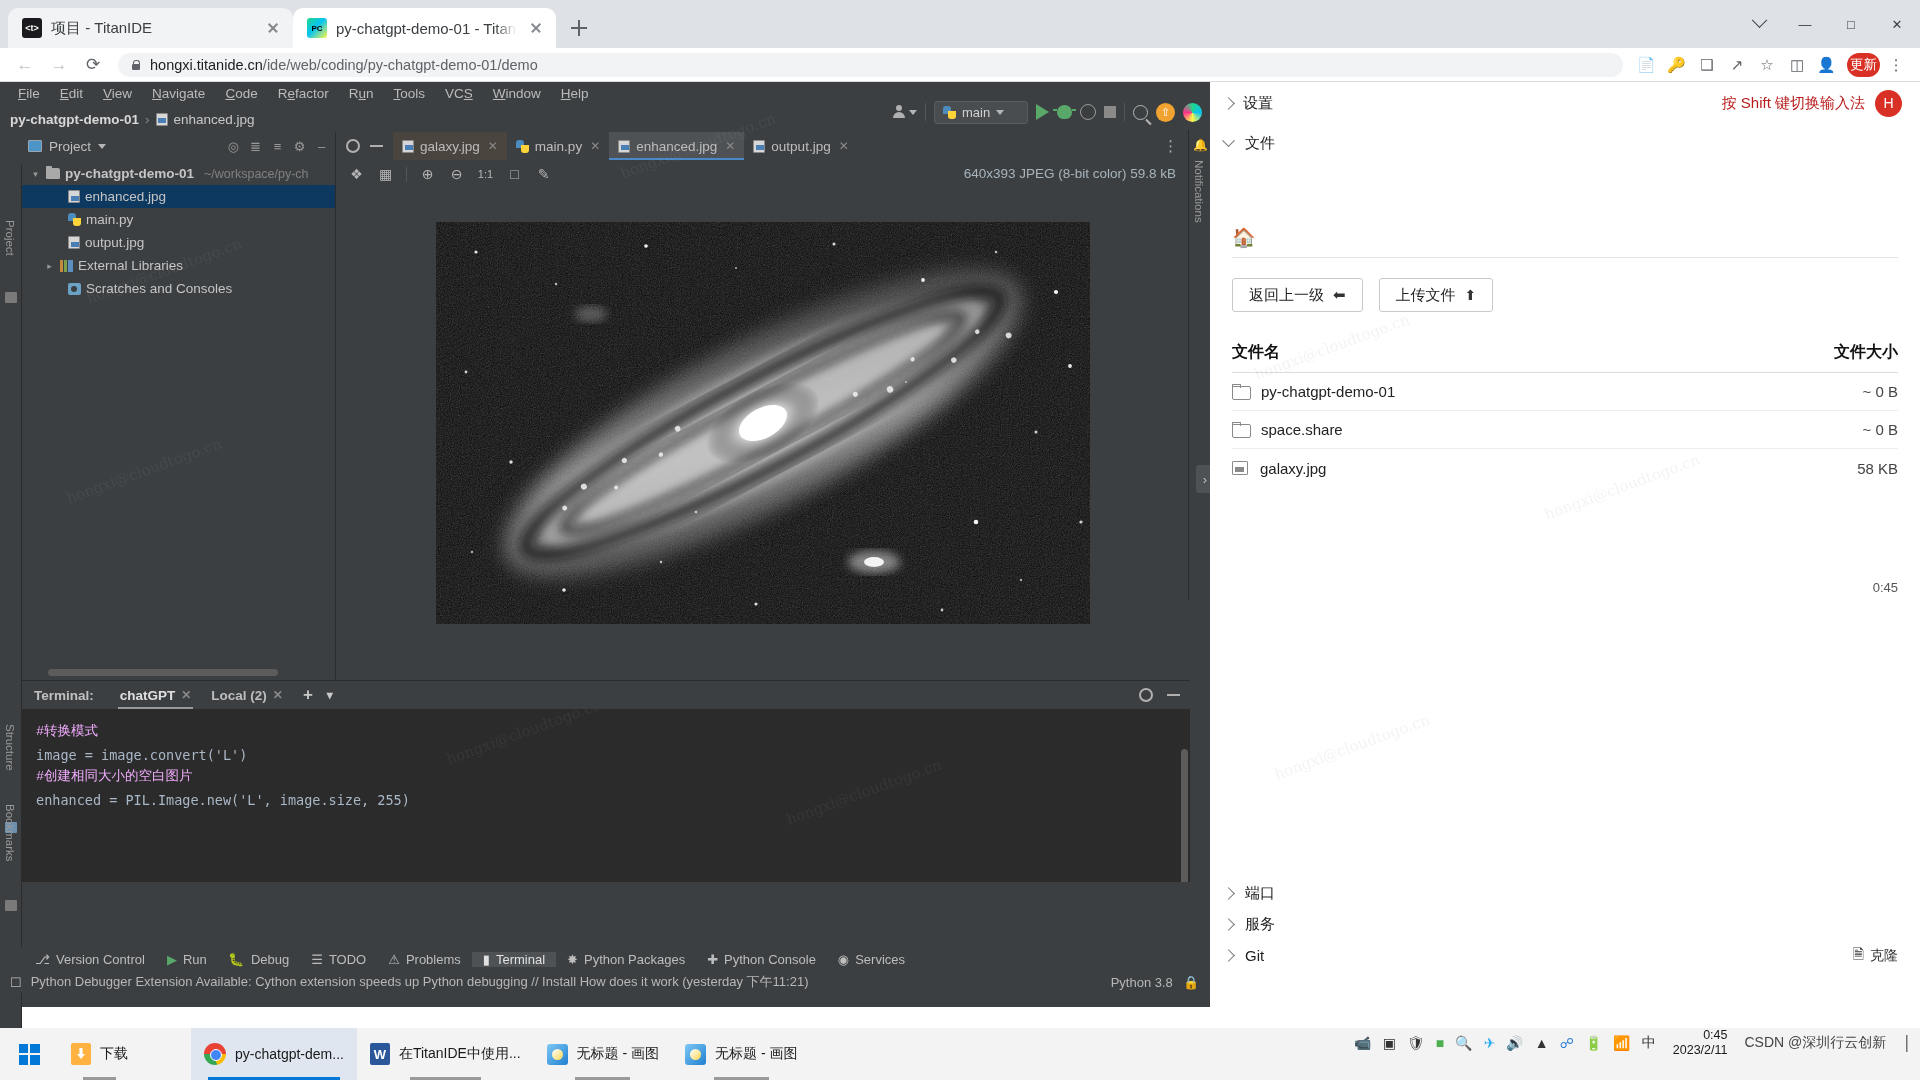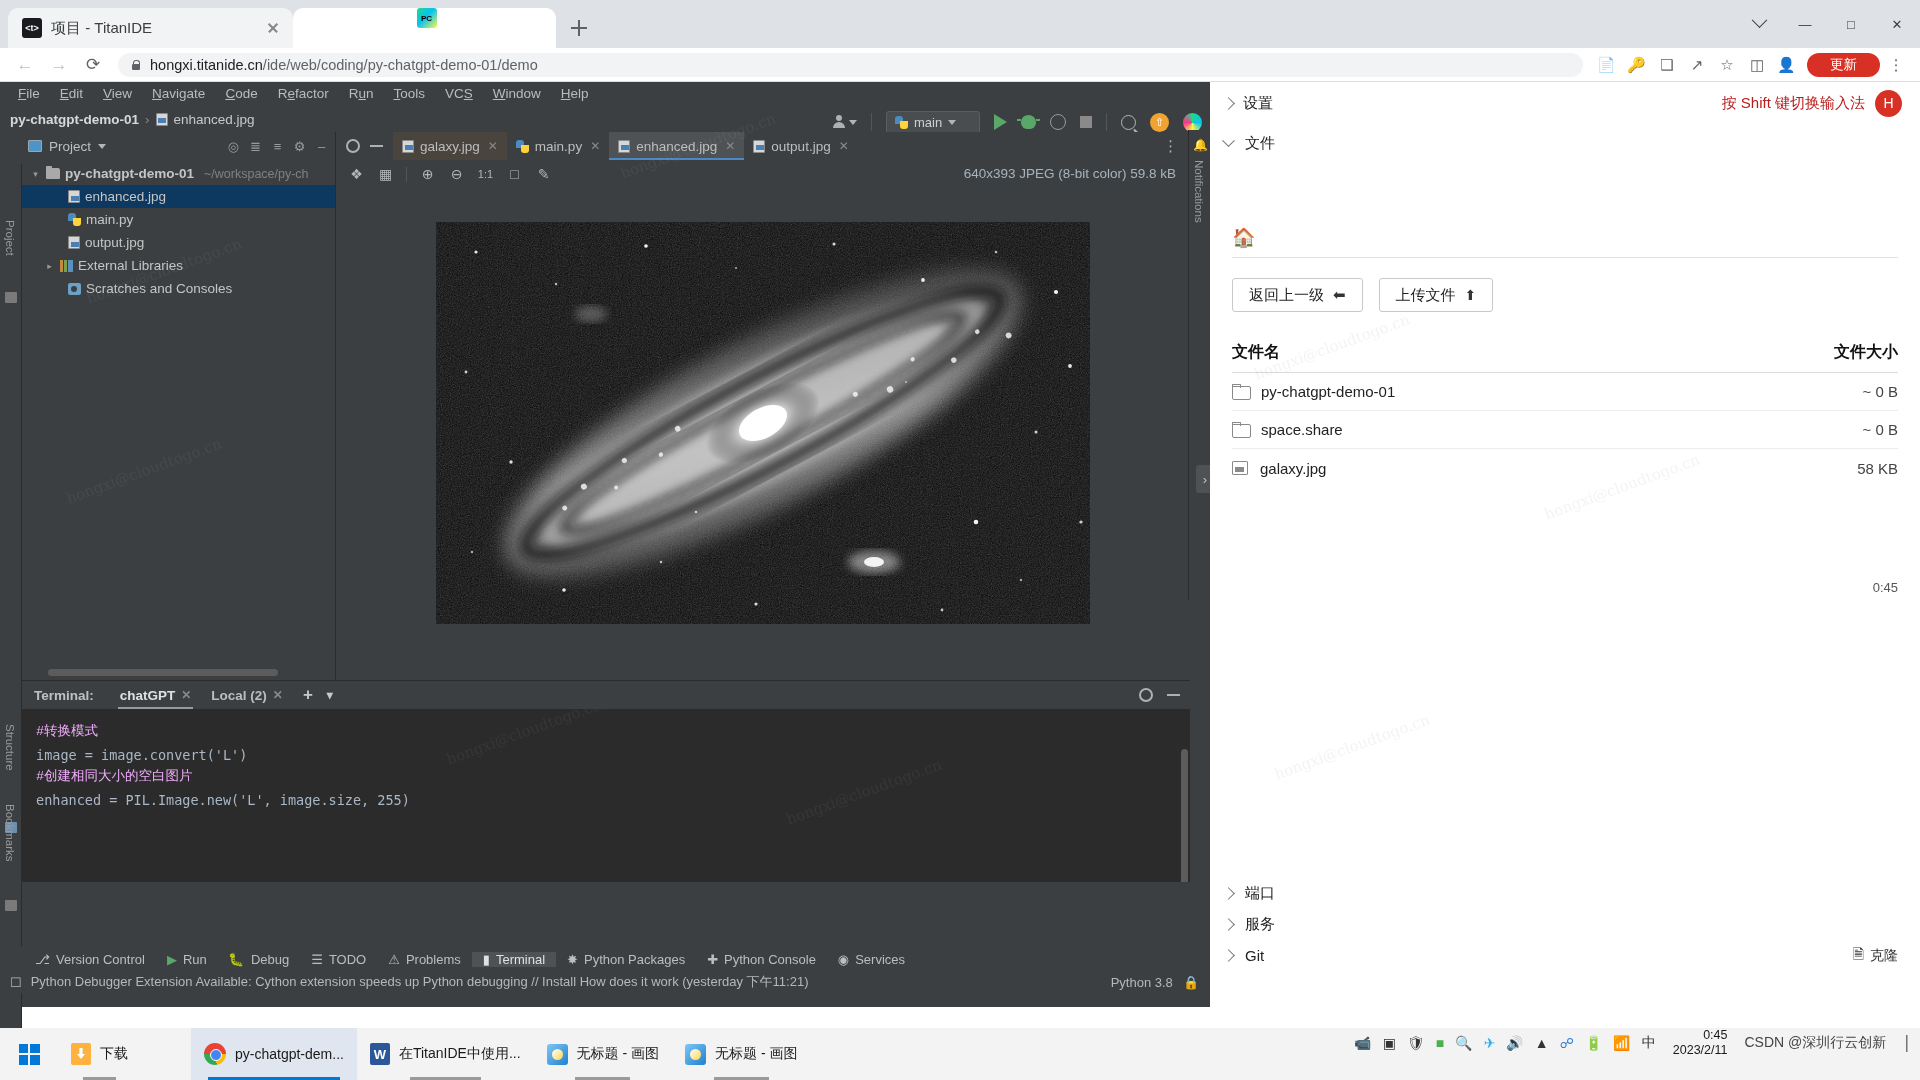--- a/index.html
+++ b/index.html
@@ -15,21 +15,21 @@
   .browser-tabbar {
     position:absolute; left:0; top:0; width:1920px; height:48px;
     background:#dee1e6; display:flex; align-items:flex-end; padding-left:8px;
   }
   .btab {
     height:40px; display:flex; align-items:center; gap:9px;
     padding:0 10px 0 14px; border-radius:10px 10px 0 0;
     font-size:15px; color:#3c4043; position:relative; max-width:305px;
   }
   .btab.inactive { background:#f1f3f4; width:285px; }
-  .btab.active { background:#ffffff; width:263px;flex-direction:column; }
+  .btab.active { background:#ffffff; width:263px; }
   .btab-favicon { width:20px; height:20px; flex:none; border-radius:3px;
     display:flex; align-items:center; justify-content:center;
     font-size:9px; font-weight:bold; color:#fff; }
   .fav-titan { background:#1b1b1f; }
   .fav-pc { background:linear-gradient(135deg,#21d789 0%,#07c3f2 45%,#fcf84a 100%); }
   .fav-pc span { color:#000; font-size:8px; }
   .btab-title { flex:1; overflow:hidden; white-space:nowrap;
     font-size:15px; color:#3c4043;
     -webkit-mask-image:linear-gradient(to right,#000 88%,transparent 100%);
     mask-image:linear-gradient(to right,#000 88%,transparent 100%); }
@@ -65,21 +65,21 @@
   .lock::before { content:""; position:absolute; left:1.5px; top:5px; width:8px; height:6.5px;
     background:#5f6368; border-radius:1.2px; }
   .lock::after { content:""; position:absolute; left:3px; top:1px; width:5px; height:5px;
     border:1.5px solid #5f6368; border-bottom:none; border-radius:3px 3px 0 0; }
   .url { font-size:14.5px; color:#202124; white-space:nowrap; }
   .url .dim { color:#5f6368; }
   .tb-icons { display:flex; align-items:center; gap:2px; }
   .tb-ic { width:28px; height:28px; display:flex; align-items:center; justify-content:center;
     color:#5f6368; font-size:15px; }
   .update-btn { height:24px; background:#d93025; color:#fff; border-radius:13px;
-    font-size:13.5px; padding:0 23px; display:flex; align-items:center; margin-left:4px; }
+    font-size:13.5px; padding:0 3px; display:flex; align-items:center; margin-left:4px; }
 
   
   .ide { position:absolute; left:0; top:82px; width:1210px; height:925px;
     background:#3c3f41; color:#bbbbbb; font-size:13.5px; }
   .menubar { height:24px; display:flex; align-items:center; padding-left:8px; gap:0;
     background:#3c3f41; }
   .menu-item { padding:0 10px; font-size:13.5px; color:#bbbbbb; line-height:24px; }
   .menu-item u { text-decoration:underline; }
 
   .breadcrumb { height:26px; display:flex; align-items:center; padding-left:10px; gap:6px;
@@ -89,22 +89,22 @@
   .ico-img { width:12px; height:13px; background:#d7d7d7; border:1px solid #8a8a8a;
     border-radius:1px; position:relative; display:inline-block; flex:none; }
   .ico-img::after { content:""; position:absolute; left:1.5px; bottom:1.5px; width:8px; height:5px;
     background:#4a7fb5; }
   .ico-py { width:13px; height:13px; flex:none; position:relative; display:inline-block; }
   .ico-py::before { content:""; position:absolute; left:0; top:0; width:8px; height:8px;
     background:#4b8bbe; border-radius:3px 3px 0 0; }
   .ico-py::after { content:""; position:absolute; right:0; bottom:0; width:8px; height:8px;
     background:#ffd43b; border-radius:0 0 3px 3px; }
 
-  .toolbar-right { position:absolute; right:8px; top:24px; height:32px;
-    display:flex; align-items:center; gap:14px; }
+  .toolbar-right { position:absolute; right:8px; top:14px; height:32px;
+    display:flex; align-items:center; gap:8px; }
   .tb-sep { width:1px; height:18px; background:#555; }
   .runcfg { height:23px; min-width:94px; background:#4a4d4f; border:1px solid #5a5d5f;
     border-radius:3px; display:flex; align-items:center; gap:6px; padding:0 8px;
     font-size:13px; color:#cfcfcf; }
   .caret { width:0; height:0; border-left:4px solid transparent; border-right:4px solid transparent;
     border-top:5px solid #b5b5b5; }
   .play { width:0; height:0; border-top:8px solid transparent; border-bottom:8px solid transparent;
     border-left:13px solid #59a869; }
   .bug { width:15px; height:14px; background:#59a869; border-radius:50% 50% 45% 45%; position:relative; }
   .bug::before,.bug::after { content:""; position:absolute; top:4px; width:4px; height:1.5px; background:#59a869; }

